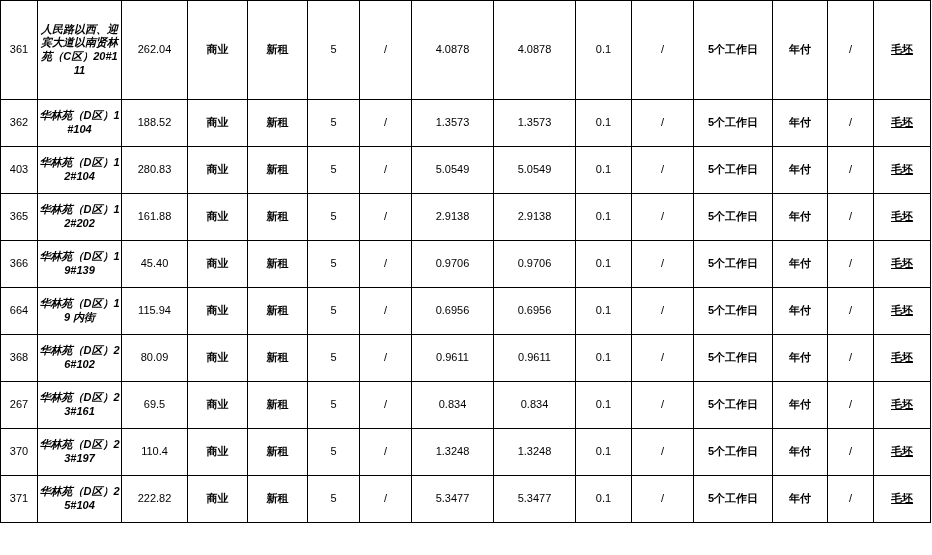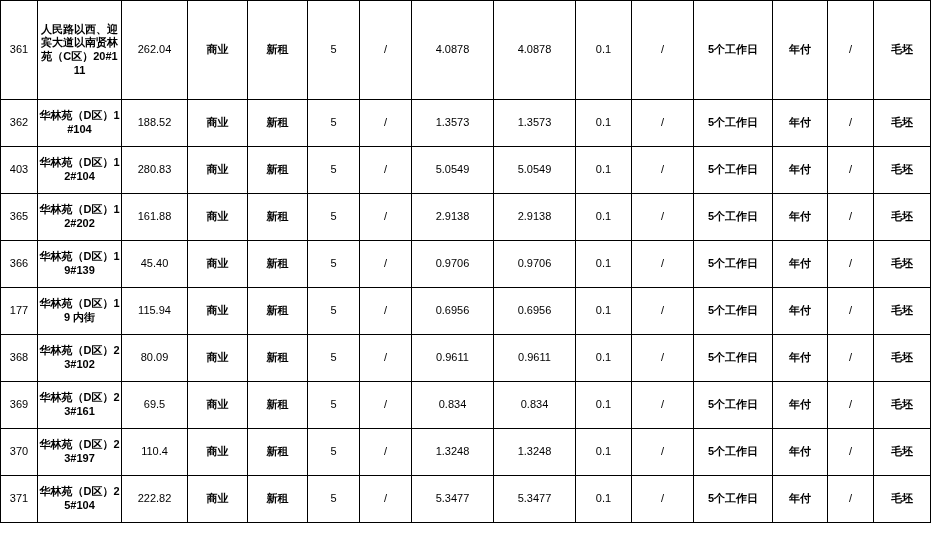--- a/index.html
+++ b/index.html
@@ -50,20 +50,21 @@
   col.c12 { width: 55px; }
   col.c13 { width: 46px; }
   col.c14 { width: 57px; }
 
   td.idx { font-size: 13px; margin-top: 9px; }
   td.addr {
     font-size: 11px;
     font-weight: bold;
     line-height: 1.3;
     padding: 2px 3px;
+    font-style: italic;
   }
   td.area { font-size: 11px; }
   td.use, td.rent-type {
     font-size: 13px;
     font-weight: bold;
   }
   td.num { font-size: 12px; }
   td.slash { font-size: 12px; }
   td.days {
     font-size: 11px;
@@ -72,20 +73,21 @@
   }
   td.pay {
     font-size: 11px;
     font-weight: bold;
     border-radius: 14px;
   }
   td.deco {
     font-size: 13px;
     font-weight: bold;
     line-height: 1.2;
+    text-decoration: underline;
   }
   tr.tall td { height: 94px; }
   tr.norm td { height: 42px; }
 </style>
 </head>
 <body>
 
 <div class="sheet">
   <table class="grid">
     <colgroup>
@@ -185,55 +187,55 @@
           <td class="num">0.9706</td>
           <td class="num">0.9706</td>
           <td class="num">0.1</td>
           <td class="slash">/</td>
           <td class="days">5个工作日</td>
           <td class="pay">年付</td>
           <td class="slash">/</td>
           <td class="deco">毛坯</td>
         </tr>
         <tr class="norm">
-          <td class="idx">177</td>
+          <td class="idx">664</td>
           <td class="addr">华林苑（D区）19 内街</td>
           <td class="area">115.94</td>
           <td class="use">商业</td>
           <td class="rent-type">新租</td>
           <td class="num">5</td>
           <td class="slash">/</td>
           <td class="num">0.6956</td>
           <td class="num">0.6956</td>
           <td class="num">0.1</td>
           <td class="slash">/</td>
           <td class="days">5个工作日</td>
           <td class="pay">年付</td>
           <td class="slash">/</td>
           <td class="deco">毛坯</td>
         </tr>
         <tr class="norm">
           <td class="idx">368</td>
-          <td class="addr">华林苑（D区）23#102</td>
+          <td class="addr">华林苑（D区）26#102</td>
           <td class="area">80.09</td>
           <td class="use">商业</td>
           <td class="rent-type">新租</td>
           <td class="num">5</td>
           <td class="slash">/</td>
           <td class="num">0.9611</td>
           <td class="num">0.9611</td>
           <td class="num">0.1</td>
           <td class="slash">/</td>
           <td class="days">5个工作日</td>
           <td class="pay">年付</td>
           <td class="slash">/</td>
           <td class="deco">毛坯</td>
         </tr>
         <tr class="norm">
-          <td class="idx">369</td>
+          <td class="idx">267</td>
           <td class="addr">华林苑（D区）23#161</td>
           <td class="area">69.5</td>
           <td class="use">商业</td>
           <td class="rent-type">新租</td>
           <td class="num">5</td>
           <td class="slash">/</td>
           <td class="num">0.834</td>
           <td class="num">0.834</td>
           <td class="num">0.1</td>
           <td class="slash">/</td>

